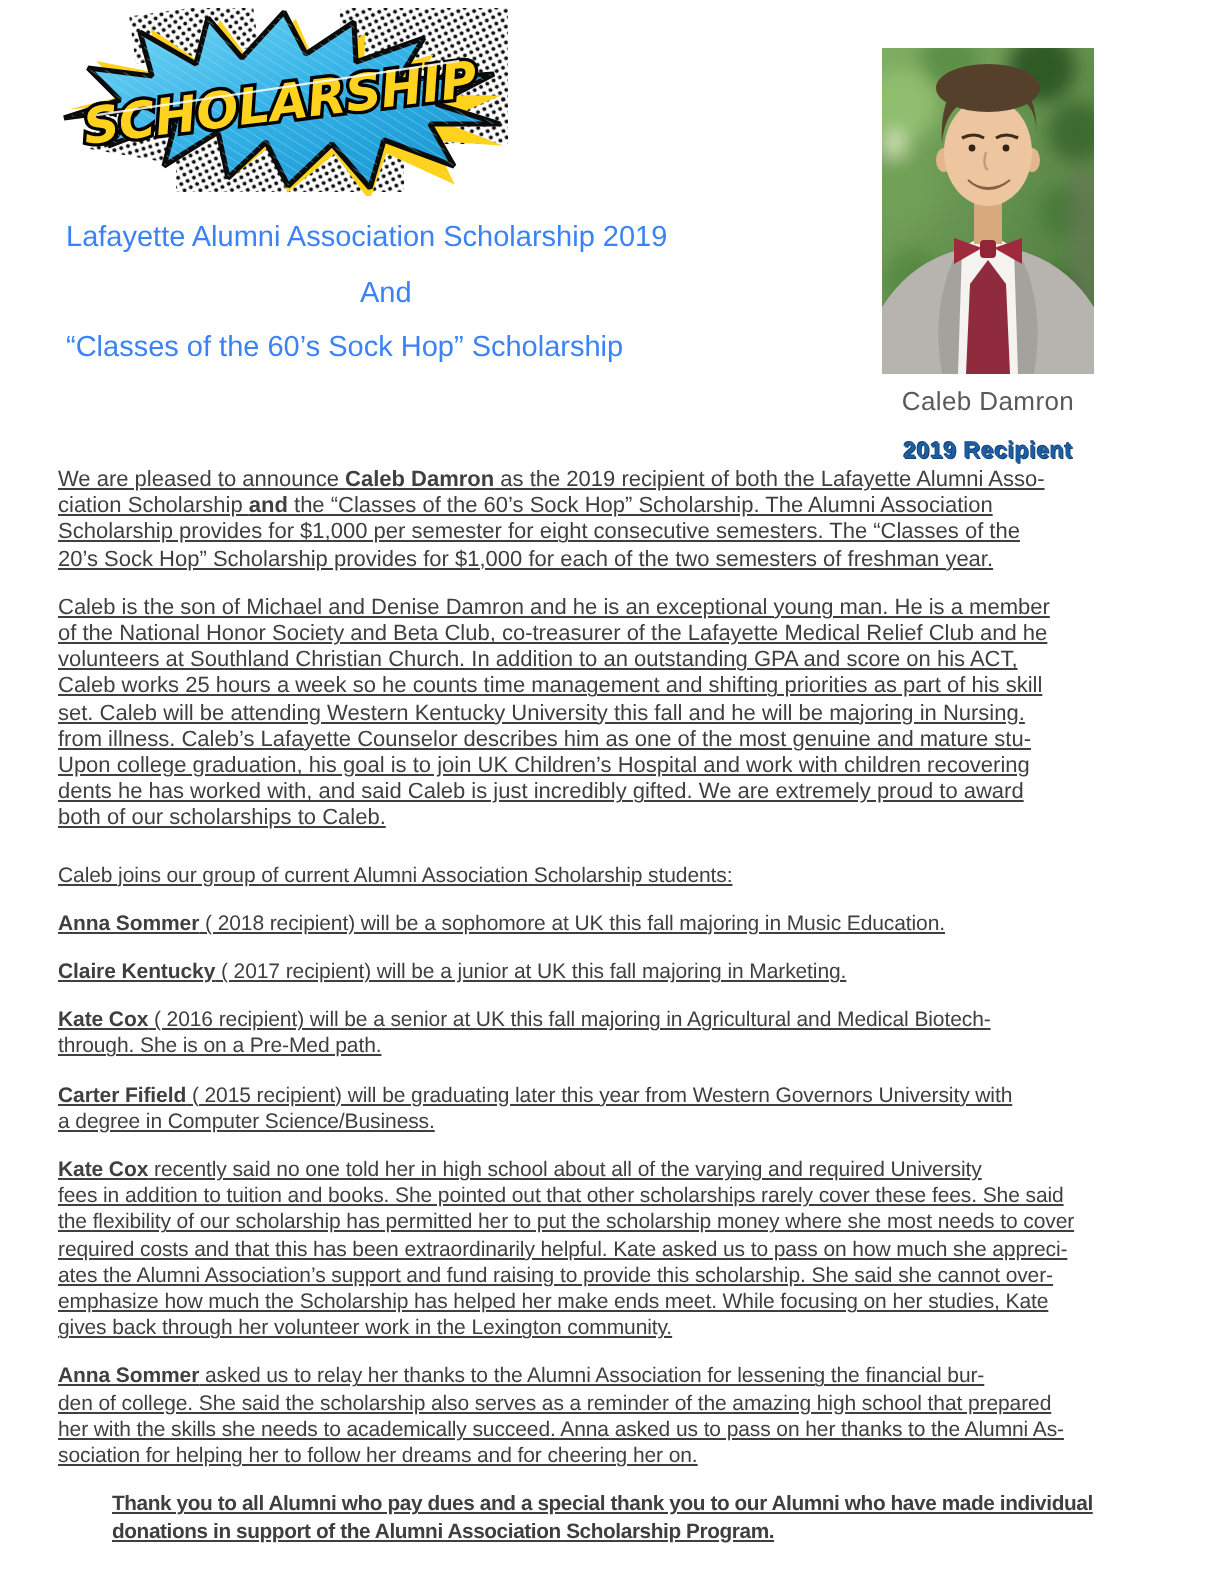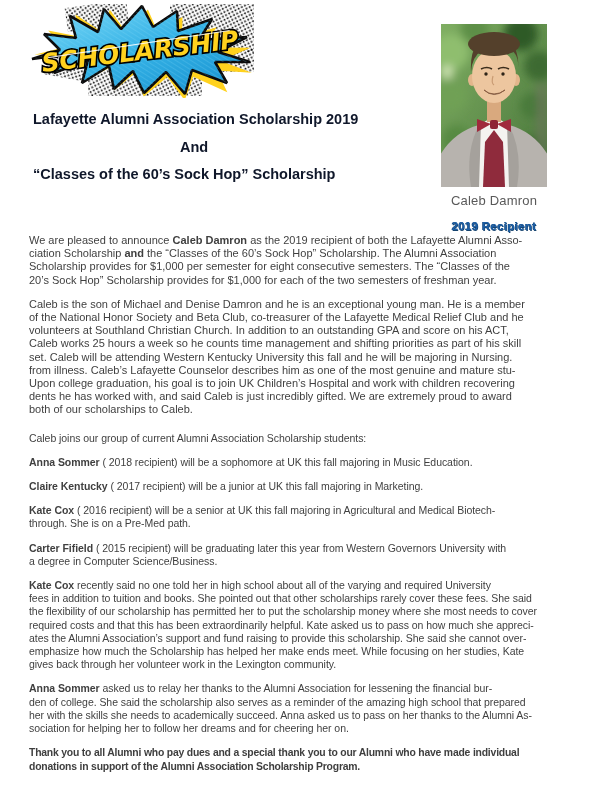--- a/index.html
+++ b/index.html
@@ -4,30 +4,30 @@
 <style>
   html,body{margin:0;padding:0;background:#888;}
   .page{position:relative;width:612px;height:792px;margin:0 auto;background:#ffffff;
         overflow:hidden;font-family:"Liberation Sans",sans-serif;color:#3f3f3f;}
   .logo{position:absolute;left:26px;top:4px;}
   .photo-block{position:absolute;left:441px;top:24px;width:106px;text-align:center;}
   .photo-frame{display:block;width:106px;height:163px;}
   .caption-name{margin-top:6px;font-size:13px;color:#595959;letter-spacing:.2px;}
   .caption-recipient{margin-top:12px;font-size:11.5px;font-weight:bold;color:#1d5fa7;
         letter-spacing:.3px;text-shadow:.5px .5px 0 #15436f, -.4px -.4px 0 #15436f;}
-  .title-block{position:absolute;left:33px;top:111px;font-weight:bold;font-size:14.5px;color:#0f172a;}
+  .title-block{position:absolute;left:33px;top:111px;font-weight:normal;font-size:14.5px;color:#3b82f6;}
   .title-line{height:27.5px;}
   .title-and{padding-left:147px;}
-  .body{position:absolute;left:29px;top:234px;width:578px;}
+  .body{position:absolute;left:29px;top:234px;width:578px;text-decoration:underline;}
   .para{margin-bottom:11px;}
   .line{white-space:nowrap;}
   .size-a{font-size:11px;line-height:13.2px;}
   .size-b{font-size:10.5px;line-height:13.2px;letter-spacing:-.05px;}
   .gap-top{margin-top:15px;}
-  .bold .line{font-weight:bold;font-size:10.4px;letter-spacing:-.2px;}
+  .bold .line{font-weight:bold;font-size:10.4px;letter-spacing:-.2px;margin-left:27px;}
 </style>
 </head>
 <body>
 
 <div class="page">
 
   <svg class="logo" width="228" height="94" viewBox="0 0 228 94">
     <defs>
       <polygon id="burst" points="6,55 34,46 18,30 50,34 44,12 72,28 78,5 95,25 116,2 127,23 151,7 152,27 186,15 173,36 221,33 192,48 224,58 189,58 201,79 166,66 159,90 140,68 118,89 107,67 88,85 83,62 56,79 62,56 28,69 44,50"></polygon>
       <linearGradient id="bgrad" x1="0" y1="0" x2="1" y2="1">

